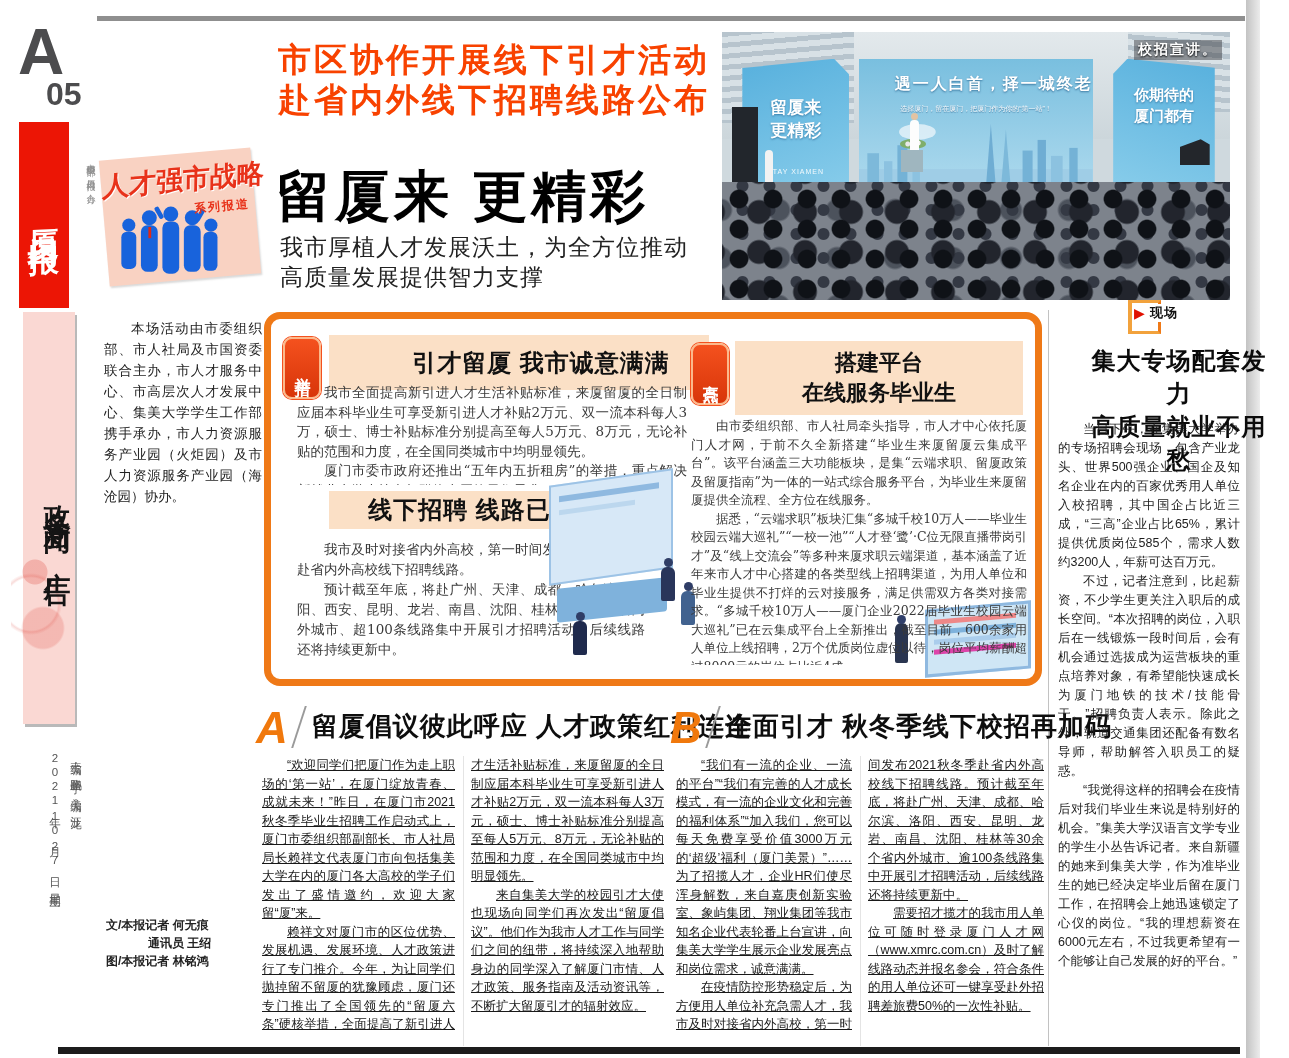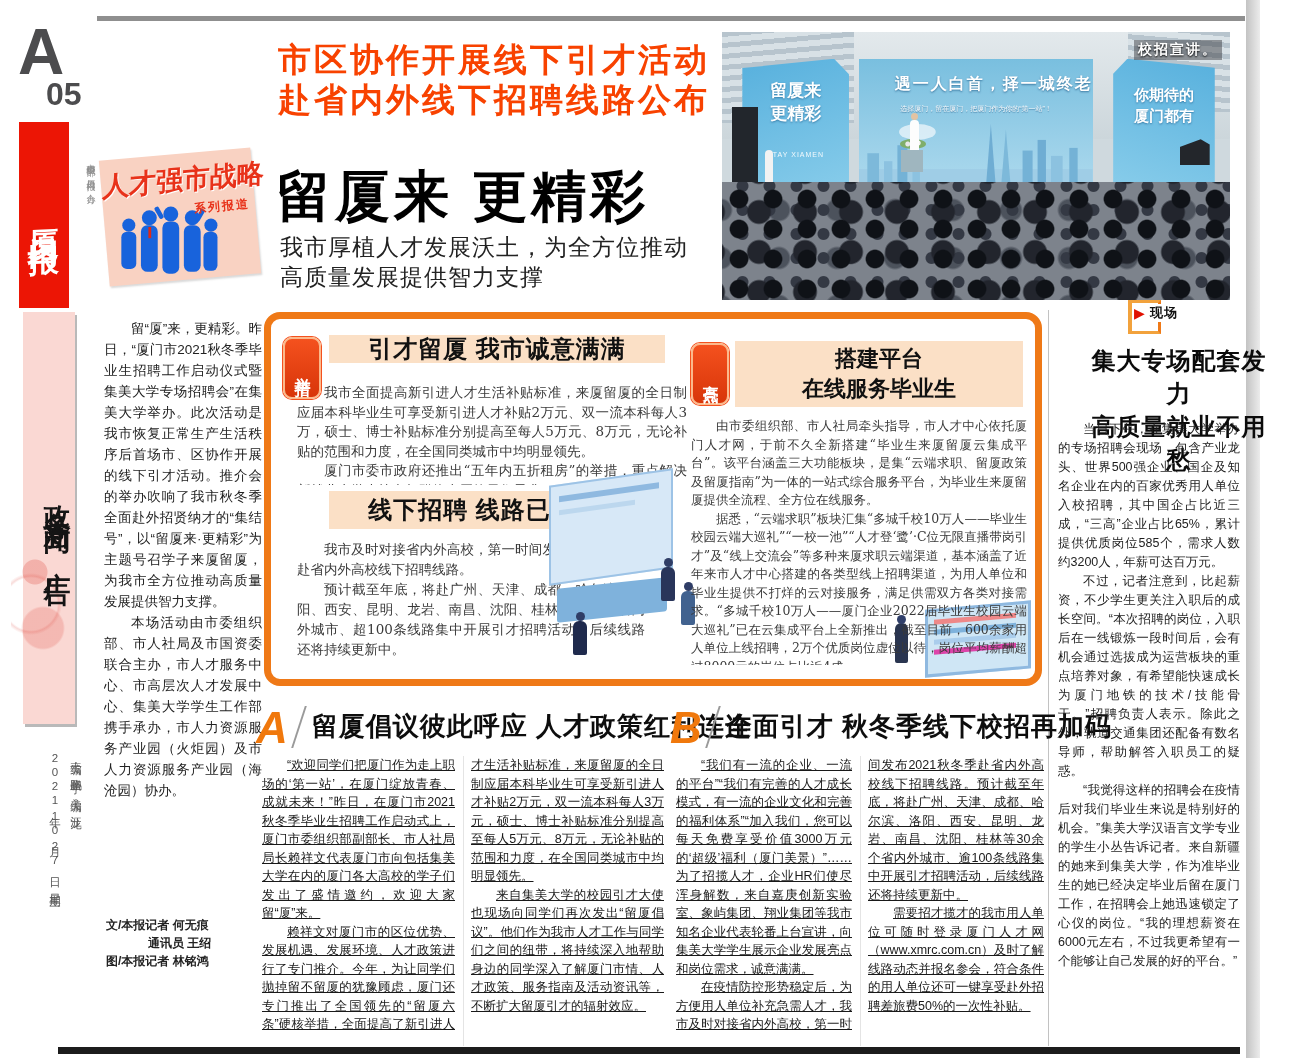--- a/index.html
+++ b/index.html
@@ -66,21 +66,21 @@
       background:repeating-linear-gradient(175deg,#b7c4cd 0 5px,#d8e1e6 5px 11px);}
   .ph-stand-r{position:absolute;right:0;top:0;width:20%;height:30%;
       background:repeating-linear-gradient(185deg,#b7c4cd 0 5px,#d8e1e6 5px 11px);}
   .ph-floor{position:absolute;left:0;bottom:0;width:100%;height:22%;
       background:repeating-linear-gradient(90deg,#d2a96e 0 26px,#c79d61 26px 52px);}
   .ph-stagefront{position:absolute;left:6%;bottom:21%;width:90%;height:6%;background:#3a78ad;}
   .panel{position:absolute;top:10%;color:#fff;}
   .panel-left{left:4%;width:21%;height:58%;background:linear-gradient(160deg,#57b0dd,#8ed0ec);
       clip-path:polygon(0 6%,86% 0,100% 10%,100% 100%,0 100%);padding-top:4%;box-sizing:border-box;
       text-align:center;}
-  .panel-left .big{font-size:17px;font-weight:bold;line-height:23px;text-shadow:0 1px 2px rgba(0,60,110,.5);}
+  .panel-left .big{font-size:17px;font-weight:bold;line-height:23px;text-shadow:0 1px 2px rgba(0,60,110,.5);margin-top:17px;}
   .panel-left .small{font-size:7px;margin-top:26px;opacity:.9;letter-spacing:1px;}
   .panel-center{left:27%;width:46%;height:56%;background:linear-gradient(#79bfdf,#b6def0);overflow:hidden;}
   .panel-center .t1{position:absolute;left:0;top:10%;width:100%;text-align:right;font-size:16px;
       font-weight:bold;letter-spacing:2px;text-shadow:0 1px 2px rgba(0,60,110,.6);}
   .panel-center .t2{position:absolute;left:0;top:30%;width:100%;text-align:center;font-size:7px;
       opacity:.95;text-shadow:0 1px 1px rgba(0,60,110,.6);}
   .panel-center svg{position:absolute;left:0;bottom:0;width:100%;height:62%;}
   .panel-right{right:3%;width:20%;height:56%;background:linear-gradient(200deg,#57b0dd,#8ed0ec);
       clip-path:polygon(0 10%,14% 0,100% 6%,100% 100%,0 100%);padding-top:5%;box-sizing:border-box;
       text-align:center;}
@@ -116,23 +116,23 @@
 
   
   .featurebox{left:264px;top:312px;width:778px;height:374px;border:7px solid #ef7917;
       border-radius:16px;background:#fff;box-sizing:border-box;}
   .tag{position:absolute;width:34px;height:58px;background:linear-gradient(#f4511e,#d83509);
       border:2px solid #fbb98c;border-radius:9px;color:#fff;font-size:16px;font-weight:bold;
       display:flex;align-items:center;justify-content:center;
       writing-mode:vertical-rl;text-orientation:upright;letter-spacing:3px;box-shadow:0 0 0 1px #f4511e;}
   .band{position:absolute;background:#fbe0c6;display:flex;align-items:center;justify-content:center;
       font-weight:bold;color:#111;}
-  .band-measures1{left:58px;top:16px;width:336px;height:28px;font-size:24px;letter-spacing:1px;}
+  .band-measures1{left:58px;top:16px;width:336px;height:55px;font-size:24px;letter-spacing:1px;padding-left:44px;}
   .band-measures2{left:58px;top:172px;width:336px;height:38px;font-size:24px;letter-spacing:1px;}
-  .band-highlights{left:464px;top:22px;width:288px;height:66px;font-size:22px;
+  .band-highlights{left:464px;top:22px;width:288px;height:74px;font-size:22px;
       flex-direction:column;line-height:30px;font-family:Liberation Serif, serif;}
   .boxcopy{position:absolute;font-family:"DejaVu Serif","Liberation Serif",serif;
       color:#3a3a3a;text-align:justify;overflow:hidden;}
   .boxcopy p{margin:0;text-indent:2em;}
   .copy-measures{left:26px;top:64px;width:390px;height:102px;font-size:13.5px;line-height:19.5px;}
   .copy-routes{left:26px;top:220px;width:348px;height:128px;font-size:13.5px;line-height:20px;}
   .copy-highlights{left:420px;top:98px;width:336px;height:248px;font-size:12.5px;line-height:18.5px;z-index:2;}
   .tag-measures{left:12px;top:18px;}
   .tag-highlights{left:420px;top:24px;}
 
@@ -283,21 +283,20 @@
   <div class="ph-host"></div>
   <div class="ph-podium"></div>
   <div class="ph-flowers"></div>
   <div class="ph-speaker"></div>
   <div class="ph-camera"></div>
   <div class="ph-crowd"></div>
   <div class="ph-caption">校招宣讲。</div>
 </div>
 
 <div class="abs lede">
-  <p>留“厦”来，更精彩。昨日，“厦门市2021秋冬季毕业生招聘工作启动仪式暨集美大学专场招聘会”在集美大学举办。此次活动是我市恢复正常生产生活秩序后首场市、区协作开展的线下引才活动。推介会的举办吹响了我市秋冬季全面赴外招贤纳才的“集结号”，以“留厦来·更精彩”为主题号召学子来厦留厦，为我市全方位推动高质量发展提供智力支撑。</p>
   <p>本场活动由市委组织部、市人社局及市国资委联合主办，市人才服务中心、市高层次人才发展中心、集美大学学生工作部携手承办，市人力资源服务产业园（火炬园）及市人力资源服务产业园（海沧园）协办。</p>
 </div>
 <div class="abs byline">
   <div>文/本报记者 何无痕</div>
   <div>通讯员 王绍</div>
   <div>图/本报记者 林铭鸿</div>
 </div>
 
 <div class="abs featurebox">
   <div class="tag tag-measures">举措</div>

